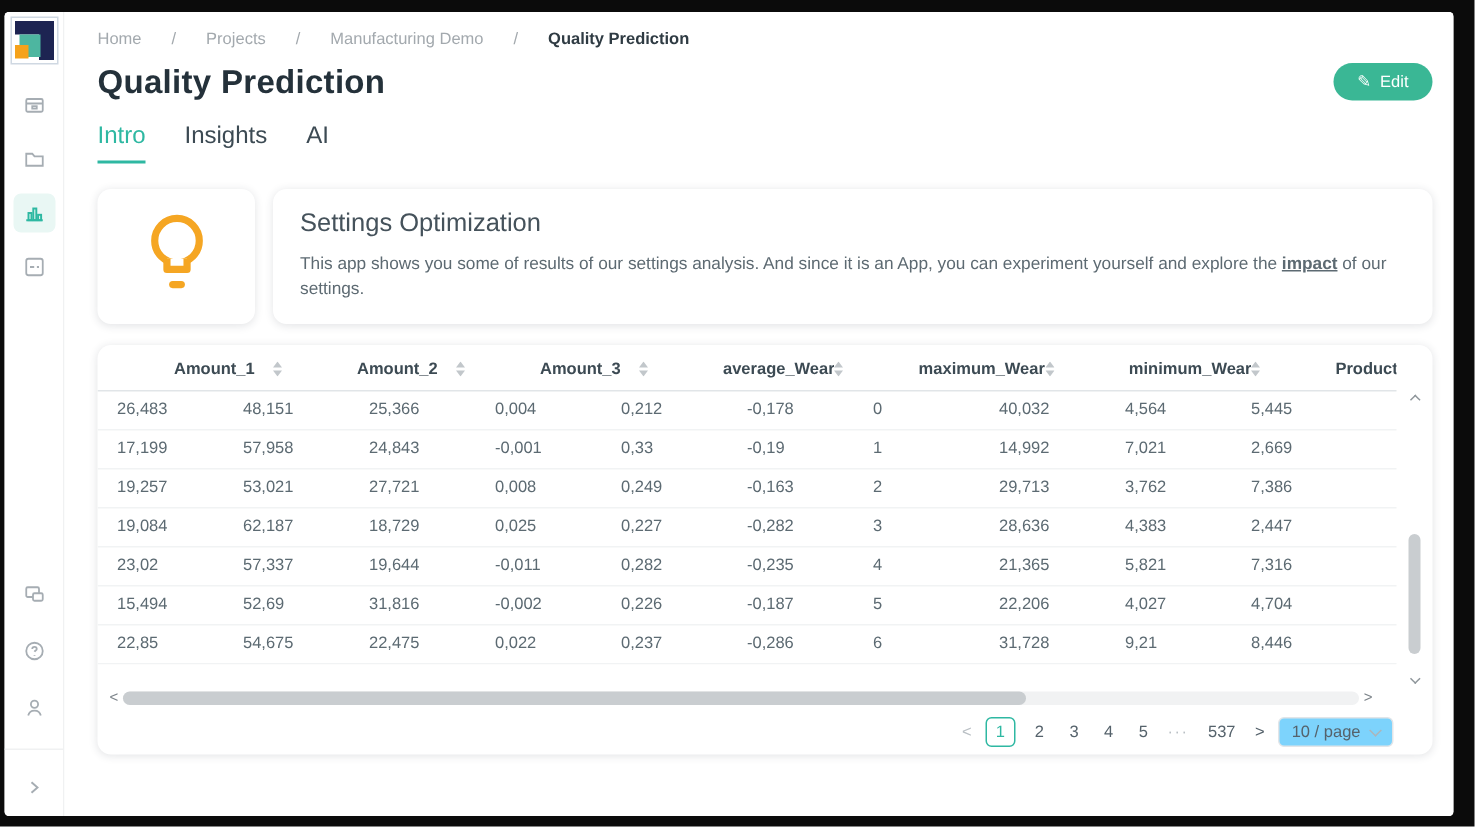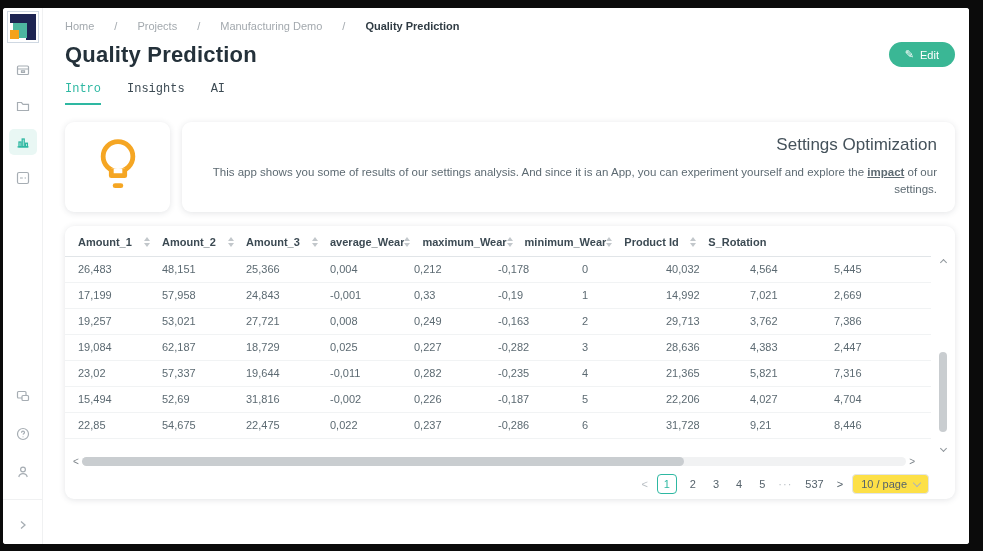--- a/index.html
+++ b/index.html
@@ -31,39 +31,39 @@
 
   .breadcrumb { font-size:11px; color:#a3a9ae; display:flex; gap:20px; align-items:center; }
   .breadcrumb .crumb-last { color:#2f3b43; font-weight:bold; }
 
   .title-row { margin-top:10px; display:flex; align-items:flex-start; }
   .page-title { font-size:22px; font-weight:bold; color:#24313a; letter-spacing:.2px; }
   .edit-btn { margin-left:auto; background:#3ab795; color:#fff; border:none; border-radius:14px;
               font-size:11px; padding:6px 16px; display:flex; align-items:center; gap:6px;
               font-family:"Liberation Sans", sans-serif; cursor:pointer; }
 
-  .tabs { margin-top:14px; display:flex; gap:26px; font-size:12px; color:#3c4a53;font-family:Liberation Mono, monospace; }
+  .tabs { margin-top:14px; display:flex; gap:26px; font-size:16px; color:#3c4a53; }
   .tab { padding-bottom:7px; cursor:pointer; }
   .tab.active { color:#2eb8a2; border-bottom:2px solid #2eb8a2; }
 
   .card { background:#fff; border-radius:9px; box-shadow:0 1px 6px rgba(40,50,60,.13); }
 
-  .intro-row { margin-top:17px; display:flex; gap:12px; height:90px;text-align:right; }
+  .intro-row { margin-top:17px; display:flex; gap:12px; height:90px; }
   .bulb-card { width:105px; flex:0 0 105px; display:flex; align-items:center; justify-content:center; }
   .intro-card { flex:1; padding:13px 18px; }
   .intro-title { font-size:17px; font-weight:normal; color:#45525b; }
   .intro-text { margin-top:9px; font-size:11.5px; color:#5d6a72; line-height:1.5; }
   .intro-text a { color:#5d6a72; text-decoration:underline; cursor:pointer;font-weight:bold; }
 
   
   .table-card { margin-top:14px; height:273px; position:relative; padding-top:2px; }
   .table-clip { overflow:hidden; margin:0 24px 0 0; }
   .t-head { display:flex; width:940px; border-bottom:1px solid #e1e5e8; padding-left:13px; }
   .th { flex:0 0 84px; display:flex; align-items:center; height:28px; font-size:11px;
-        font-weight:bold; color:#3c4a53; cursor:pointer; }
+        font-weight:bold; color:#3c4a53; cursor:pointer;margin-left:38px; }
   .th span { white-space:nowrap; overflow:hidden; }
   .sorter { margin-left:auto; margin-right:12px; display:inline-flex; flex-direction:column; gap:2px; }
   .cu { width:0; height:0; border-left:3px solid transparent; border-right:3px solid transparent; border-bottom:4px solid #c2c7cb; }
   .cd { width:0; height:0; border-left:3px solid transparent; border-right:3px solid transparent; border-top:4px solid #c2c7cb; }
   .t-body { width:940px; }
   .tr { display:flex; padding-left:13px; border-bottom:1px solid #f1f3f4; }
   .td { flex:0 0 84px; height:25px; line-height:25px; font-size:11px; color:#5c6a72; white-space:nowrap; overflow:hidden; }
 
   .vscroll { position:absolute; right:7px; top:32px; bottom:46px; width:10px;
              display:flex; flex-direction:column; align-items:center; }
@@ -83,21 +83,21 @@
   .pagination { position:absolute; right:26px; top:248px; display:flex; align-items:center; gap:9px;
                 font-size:11px; color:#55626b; }
   .pg-arrow { color:#b9bfc4; cursor:pointer; background:none; border:none; font-size:11px; font-family:"Liberation Sans",sans-serif; }
   .pg-arrow.next { color:#55626b; }
   .pg-pages { display:flex; gap:9px; align-items:center; }
   .page { background:none; border:none; font-size:11px; color:#55626b; cursor:pointer; padding:2px 4px;
           font-family:"Liberation Sans",sans-serif; }
   .page.active { border:1px solid #2eb8a2; color:#2eb8a2; border-radius:4px; min-width:20px; height:20px; padding:0 5px; background:#fff; }
   .pg-more { color:#b9bfc4; letter-spacing:1px; }
   .page-size { display:flex; align-items:center; gap:7px; border:1px solid #e2e5e8; border-radius:4px;
-               padding:3px 8px; color:#55626b; cursor:pointer; background:#fde047; font-size:11px;
+               padding:3px 8px; color:#55626b; cursor:pointer; background:#7dd3fc; font-size:11px;
                font-family:"Liberation Sans",sans-serif; }
   .sel-chev { width:6px; height:6px; border-right:1.3px solid #aeb4b9; border-bottom:1.3px solid #aeb4b9;
               transform:rotate(45deg); margin-top:-3px; }
 </style>
 </head>
 <body>
 
 <div class="window">
 
   <aside class="sidebar">

